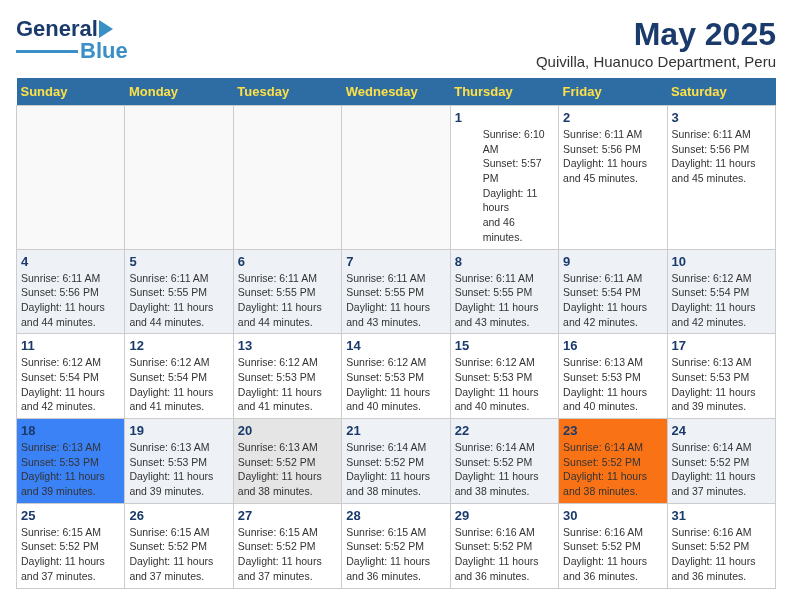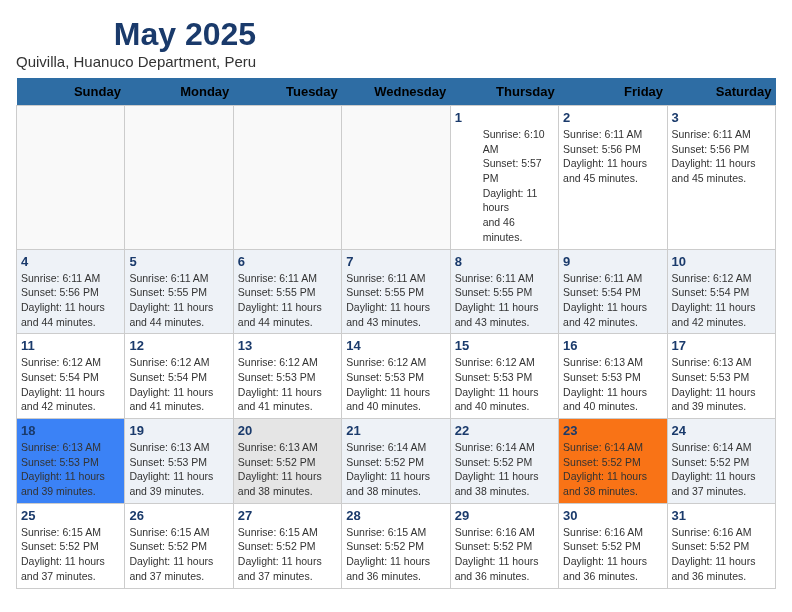--- a/index.html
+++ b/index.html
@@ -37,23 +37,23 @@
       font-size: 15px;
       color: #333;
     }
     table {
       width: 100%;
       border-collapse: collapse;
       font-size: 11px;
     }
     th {
       background: #2e6da4;
-      color: #000000;
+      color: #fde047;
       padding: 6px 4px;
-      text-align: right;
+      text-align: left;
       font-size: 13px;
       font-weight: bold;
     }
     td {
       border: 1px solid #ccc;
       vertical-align: top;
       padding: 4px;
       width: 14.28%;
       height: 80px;
       background: #fff;
@@ -73,20 +73,32 @@
       line-height: 1.4;
     }
     tr:nth-child(even) td:not(.empty) {
       background: #eef2f7;
     }
   </style>
 </head>
 <body>
 
 <div class="header">
+  <div class="logo">
+    <div class="logo-line">
+      <span style="font-size:22px;font-weight:bold;color:#1a3a6b;">General</span>
+      <svg width="22" height="18" viewBox="0 0 22 18" style="margin-left:1px;">
+        <polygon points="0,0 14,9 0,18" fill="#3a8fc7"></polygon>
+      </svg>
+    </div>
+    <div style="display:flex;align-items:center;margin-top:-4px;">
+      <div style="background:#3a8fc7;height:3px;width:62px;"></div>
+      <span style="font-size:22px;font-weight:bold;color:#3a8fc7;margin-left:2px;">Blue</span>
+    </div>
+  </div>
   <div class="title-section">
     <div class="month-title">May 2025</div>
     <div class="location">Quivilla, Huanuco Department, Peru</div>
   </div>
 </div>
 
 <table>
   <thead>
     <tr>
     <th>Sunday</th>

